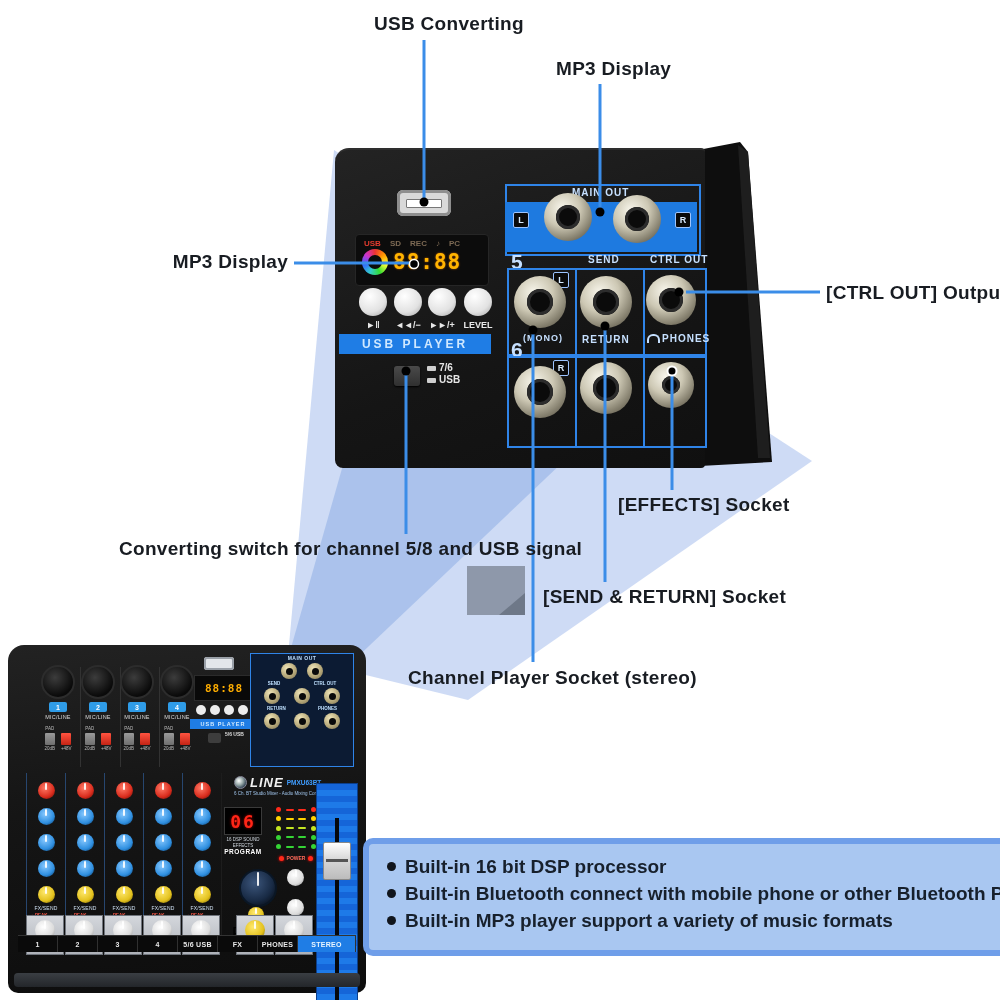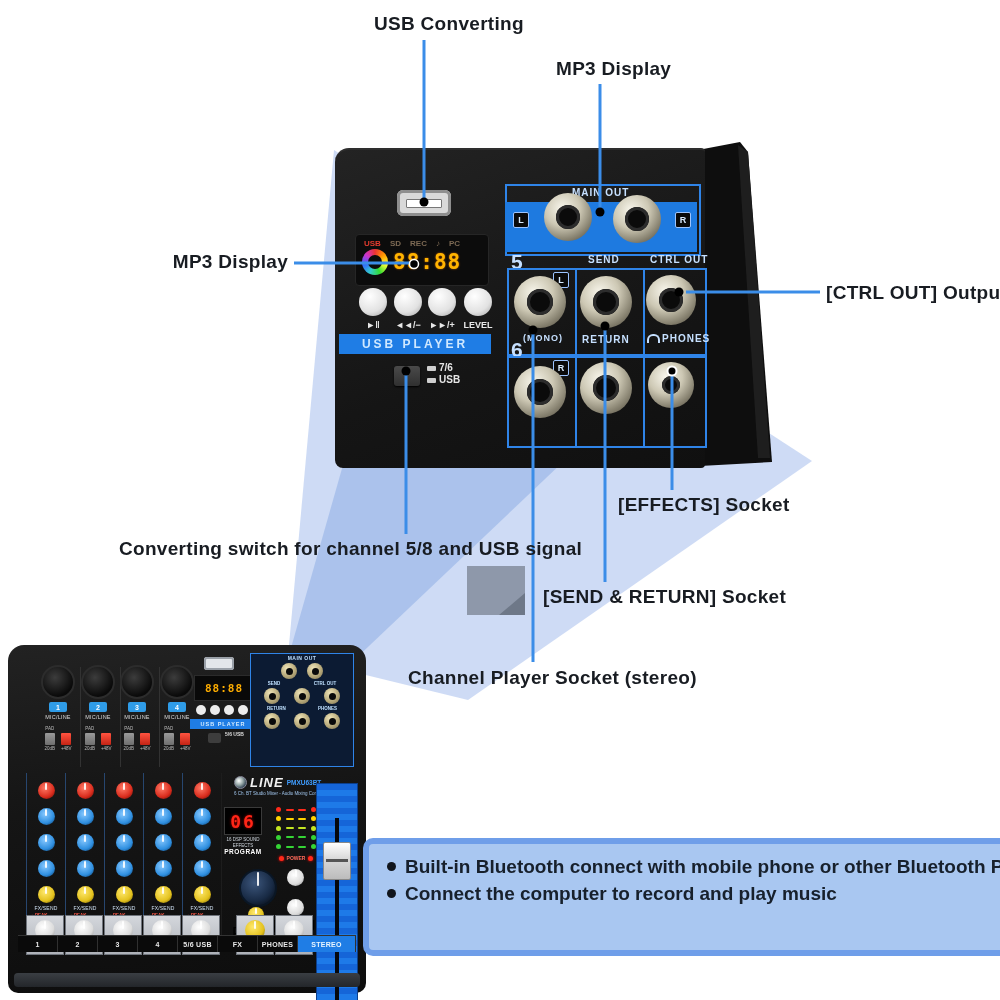--- a/index.html
+++ b/index.html
@@ -504,16 +504,17 @@
 <div class="label" style="left:556px;top:58px;">MP3 Display</div>
 <div class="label" style="left:160px;top:251px;width:128px;text-align:right;">MP3 Display</div>
 <div class="label" style="left:826px;top:282px;">[CTRL OUT] Output</div>
 <div class="label" style="left:618px;top:494px;">[EFFECTS] Socket</div>
 <div class="label" style="left:543px;top:586px;">[SEND &amp; RETURN] Socket</div>
 <div class="label" style="left:408px;top:667px;">Channel Player Socket (stereo)</div>
 <div class="label" style="left:119px;top:538px;">Converting switch for channel 5/8 and USB signal</div>
 
 <div id="features">
   <ul>
+      <li>Built-in 16 bit DSP processor</li>
       <li>Built-in Bluetooth connect with mobile phone or other Bluetooth Player</li>
-      <li>Connect the computer to record and play music</li>
+      <li>Built-in MP3 player support a variety of music formats</li>
     </ul>
 </div>
 
 </body></html>

